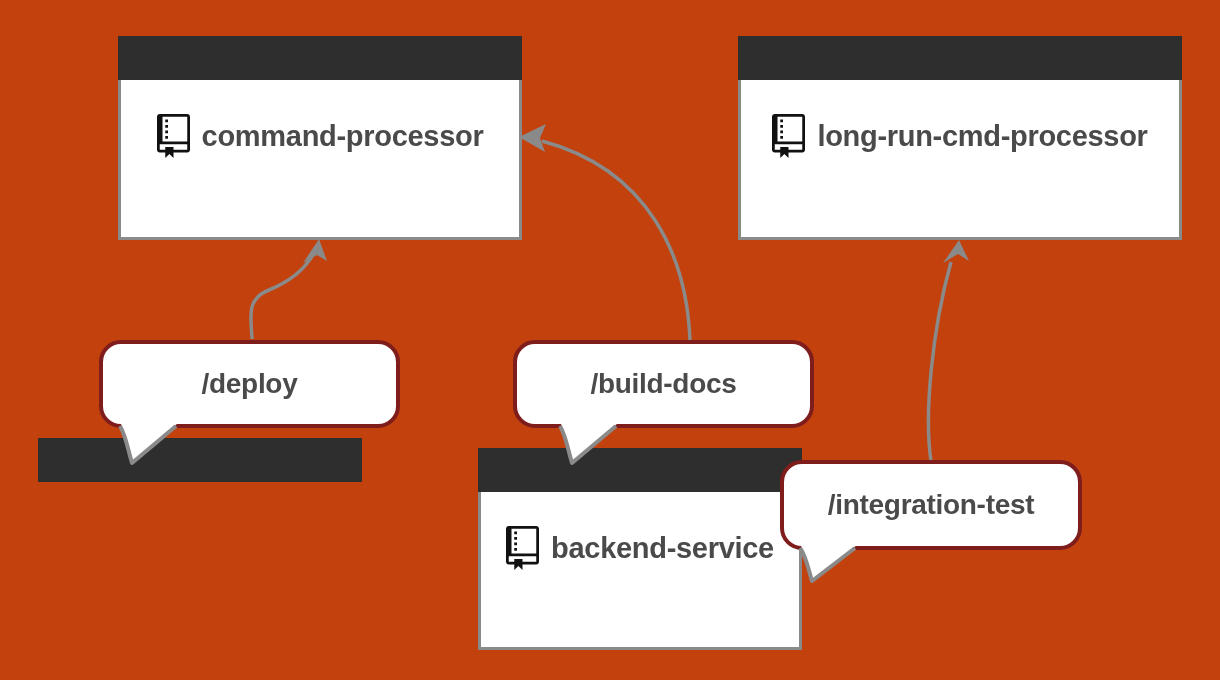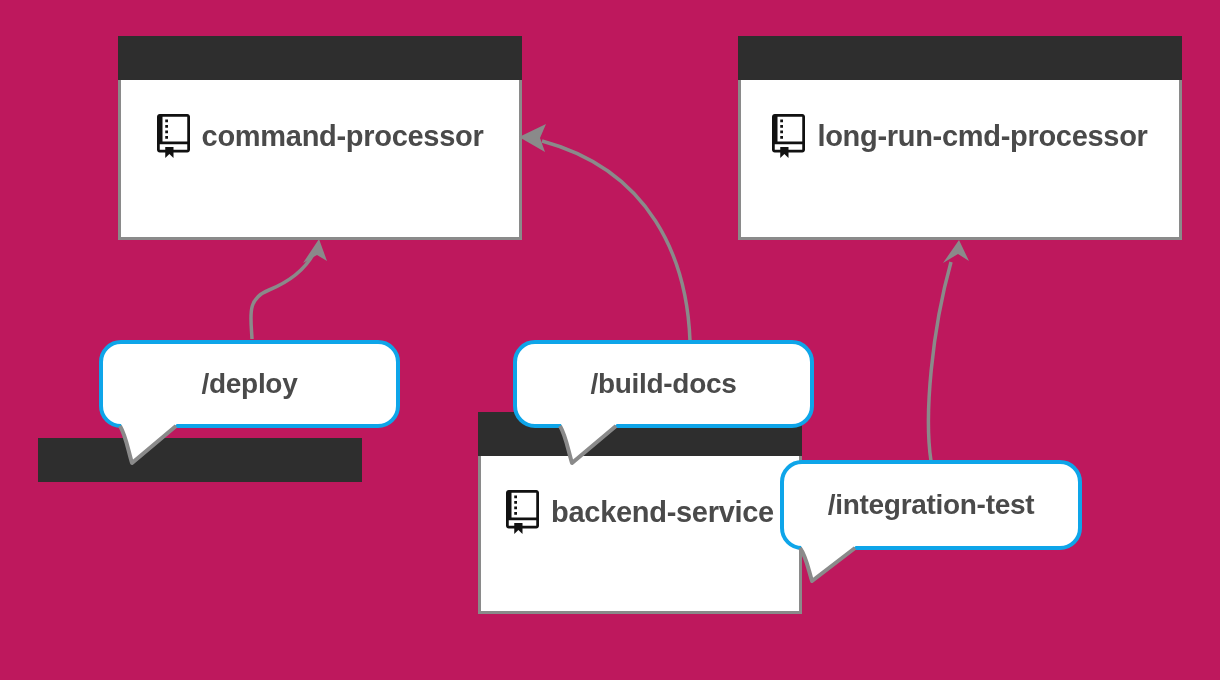--- a/index.html
+++ b/index.html
@@ -1,20 +1,20 @@
 <!DOCTYPE html>
 <html><head>
 <meta charset="utf-8">
 <style>
   html, body { margin: 0; padding: 0; background: #000; }
   .canvas {
     position: relative;
     width: 1220px;
     height: 680px;
-    background: #be185d;
+    background: #c2410c;
     overflow: hidden;
     font-family: "Liberation Sans", sans-serif;
   }
   .overlay {
     position: absolute;
     left: 0; top: 0;
     width: 1220px; height: 680px;
     pointer-events: none;
   }
   .arrows-layer { z-index: 2; }
@@ -49,28 +49,28 @@
     font-size: 29px;
     font-weight: bold;
     color: #4a4a4a;
     white-space: nowrap;
     letter-spacing: -0.3px;
   }
 
   #node-command-processor     { left: 118px; top: 36px;  width: 404px; height: 204px; }
   #node-long-run              { left: 738px; top: 36px;  width: 444px; height: 204px; }
   #node-frontend-app          { left: 38px;  top: 438px; width: 324px; height: 202px; }
-  #node-backend-service       { left: 478px; top: 412px; width: 324px; height: 202px; }
+  #node-backend-service       { left: 478px; top: 448px; width: 324px; height: 202px; }
   #node-long-run .node-row    { gap: 12px; }
 
   .bubble {
     position: absolute;
     z-index: 3;
     background: #ffffff;
-    border: 4px solid #0ea5e9;
+    border: 4px solid #7f1d1d;
     border-radius: 22px;
     box-sizing: border-box;
     display: flex;
     align-items: center;
     justify-content: center;
   }
   .bubble-label {
     font-size: 28px;
     font-weight: bold;
     color: #4a4a4a;

